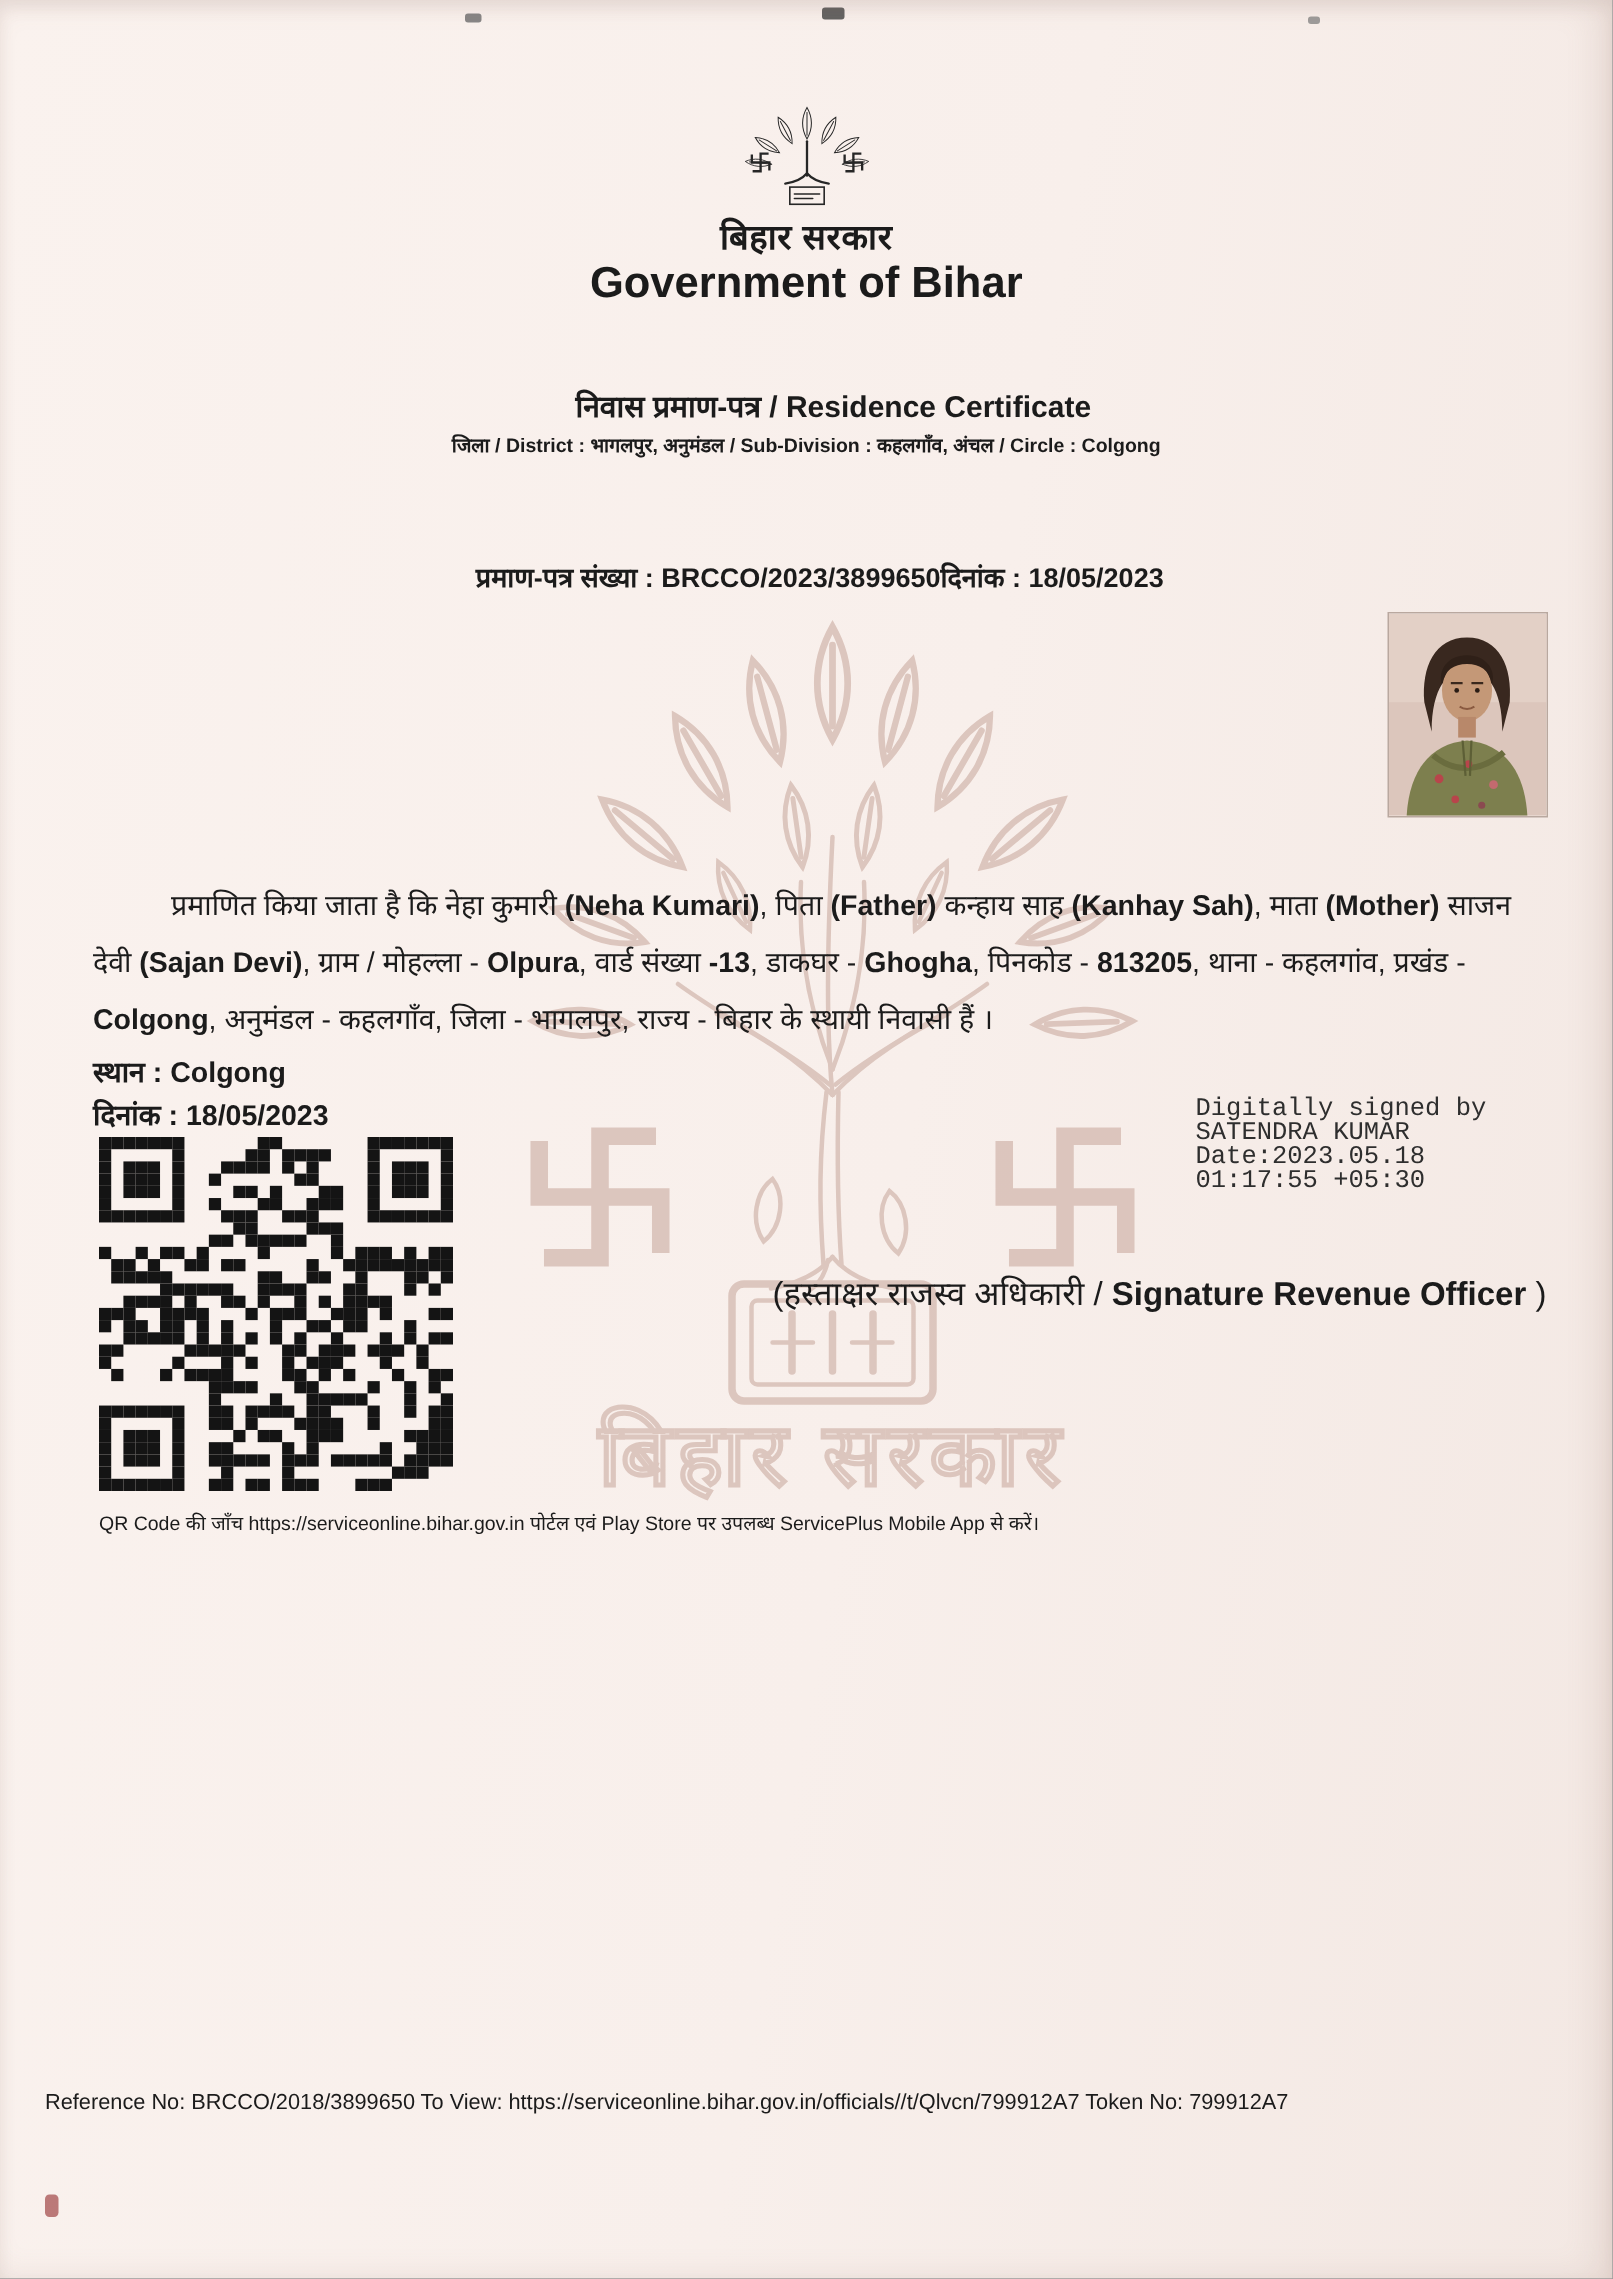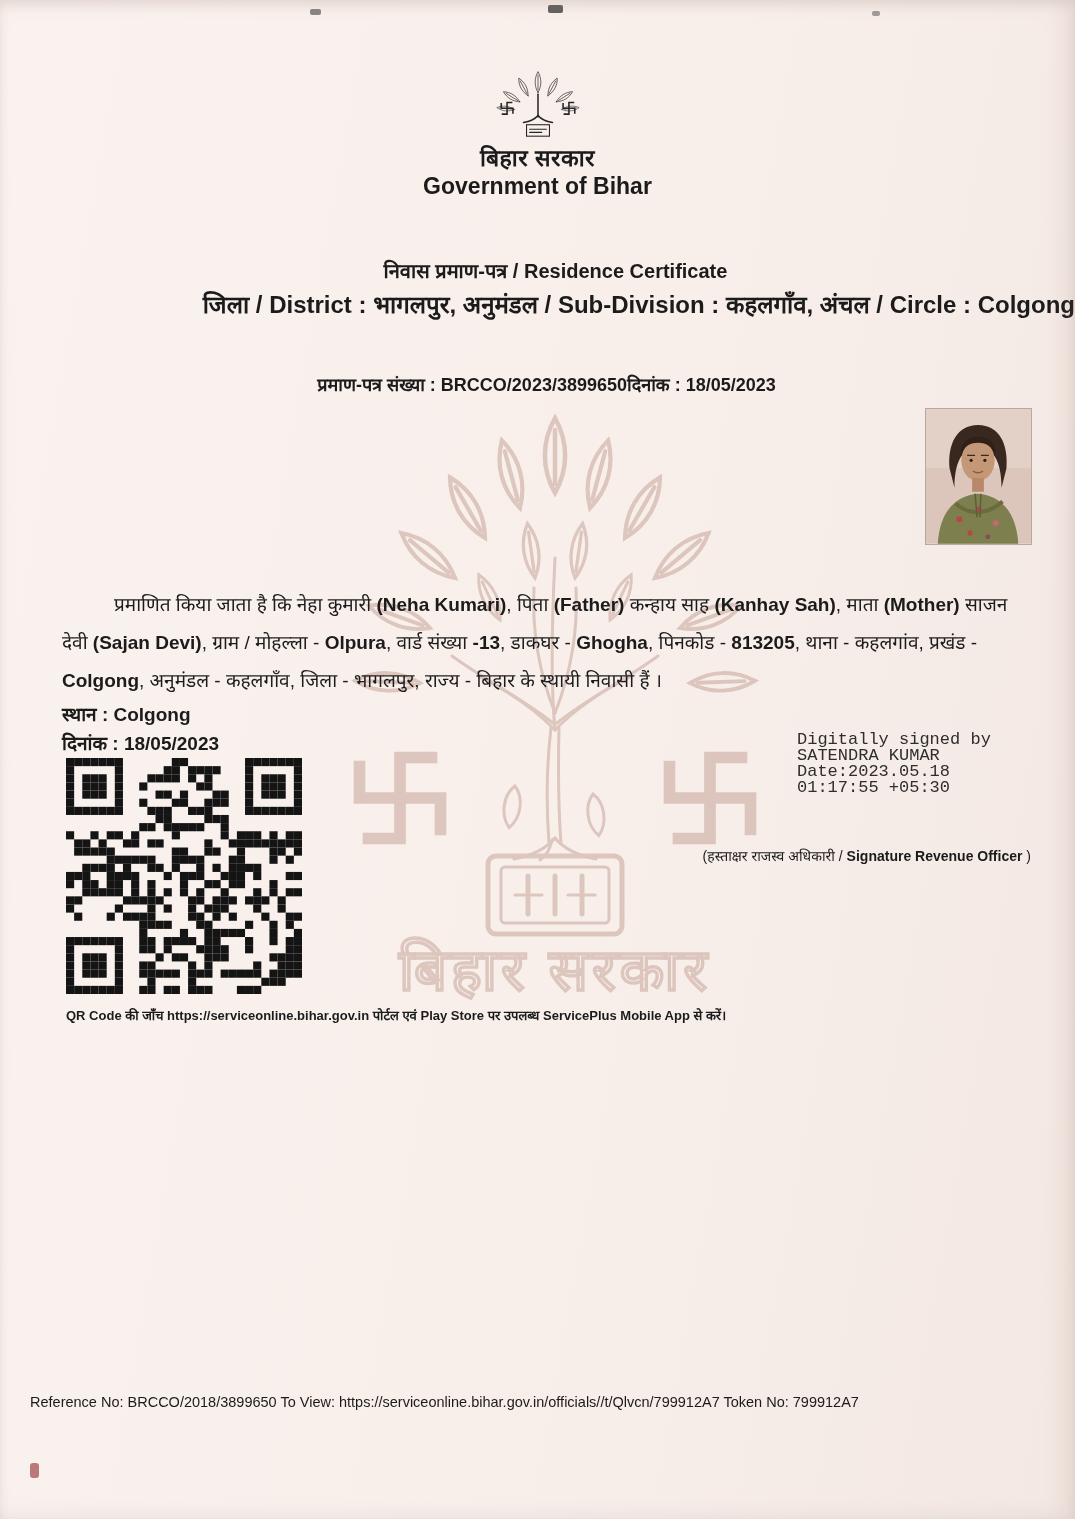--- a/index.html
+++ b/index.html
@@ -14,43 +14,43 @@
   }
   .page::after{
     content:"";position:absolute;inset:0;pointer-events:none;
     box-shadow:inset -10px 0 22px rgba(150,110,100,.14), inset 0 5px 10px rgba(120,90,80,.10);
   }
   .abs{position:absolute;}
   .ctr{left:0;right:0;text-align:center;}
   .b{font-weight:700;}
   
   .org-hi{top:141px;font-size:23px;font-weight:700;letter-spacing:.5px;}
-  .org-en{top:173px;font-size:23px;font-weight:700;}
+  .org-en{top:173px;font-size:29px;font-weight:700;}
   .form-line{top:206px;font-size:19px;font-weight:700;}
   .title-line{top:257px;font-size:20px;font-weight:700;padding-left:36px;}
-  .district-line{top:287px;font-size:24px;font-weight:700;text-align:right;}
+  .district-line{top:287px;font-size:13px;font-weight:700;}
   
   .meta{top:372px;left:62px;right:44px;display:flex;justify-content:center;font-size:18px;font-weight:700;}
   
   .photo{top:408px;left:925px;width:107px;height:137px;border:1px solid #b9a89f;box-sizing:border-box;}
   
   .wm{top:388px;left:330px;width:450px;height:615px;color:#d6bcb3;opacity:.8;z-index:0;}
   
   .body-text{top:586px;left:62px;right:40px;font-size:19px;line-height:38px;text-indent:52px;margin:0;z-index:2;}
   
   .place-line{top:701px;left:62px;font-size:19px;font-weight:700;z-index:2;text-align:right;}
   .date-line{top:730px;left:62px;font-size:19px;font-weight:700;z-index:2;}
   
   .qr{top:758px;left:66px;width:236px;height:236px;z-index:2;}
   .qr svg{width:100%;height:100%;display:block;}
   
   .dsign{top:732px;left:797px;width:240px;font-size:17px;line-height:16px;color:#2e2e2e;z-index:2;font-family:Liberation Mono, monospace;}
-  .sig-caption{top:846px;right:44px;font-size:14px;z-index:2;text-align:right;}
-  
-  .notes{top:1006px;left:66px;font-size:13px;font-weight:700;line-height:20px;z-index:2;}
+  .sig-caption{top:846px;right:44px;font-size:22px;z-index:2;text-align:right;}
+  
+  .notes{top:1006px;left:66px;font-size:13px;font-weight:400;line-height:20px;z-index:2;}
   
   .reference{top:1394px;left:30px;font-size:14.5px;z-index:2;}
   
   .emblem{top:56px;left:50%;transform:translateX(-50%);width:100px;height:84px;color:#262626;z-index:2;}
   .emblem svg{width:100%;height:100%;display:block;}
   
   .spk{position:absolute;border-radius:2px;}
   .spk1{top:9px;left:310px;width:11px;height:6px;background:#6b6b6b;opacity:.8;}
   .spk2{top:5px;left:548px;width:15px;height:8px;background:#4a4a4a;opacity:.85;}
   .spk3{top:11px;left:872px;width:8px;height:5px;background:#777;opacity:.7;}

